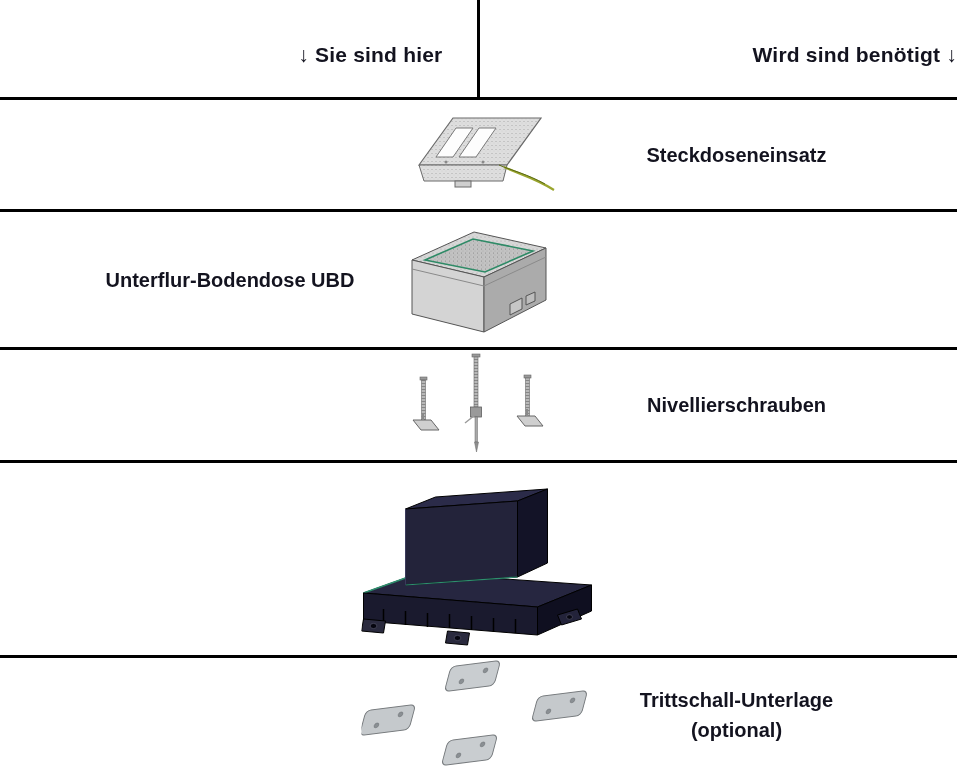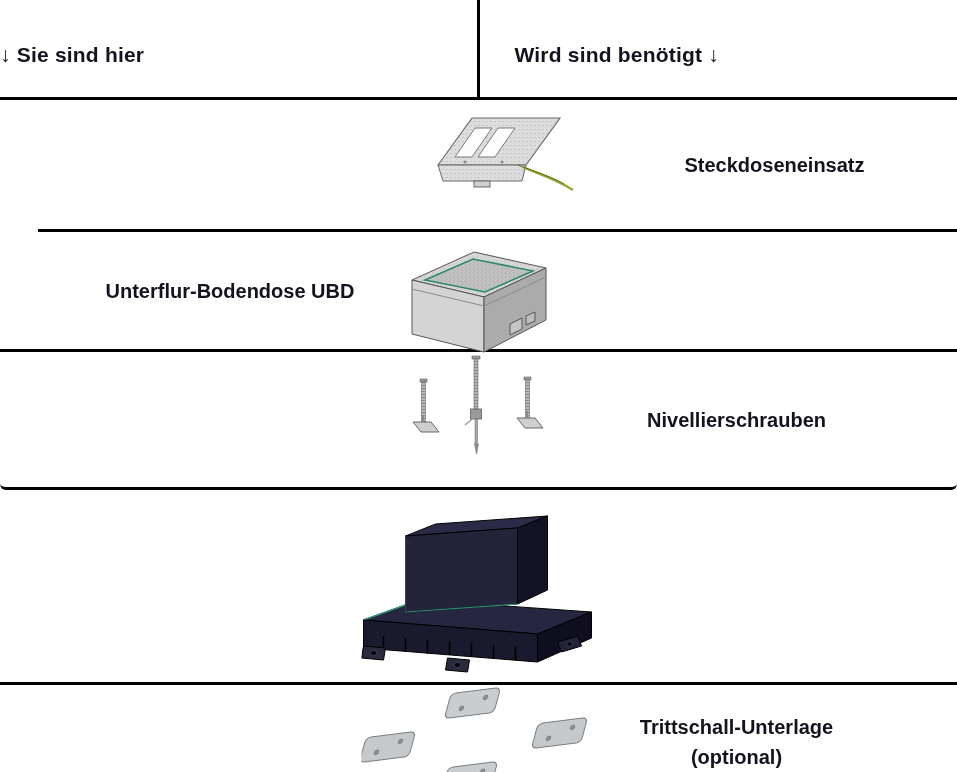--- a/index.html
+++ b/index.html
@@ -6,31 +6,31 @@
   html, body { background: #ffffff; }
   body {
     width: 957px; height: 772px; overflow: hidden;
     font-family: "Liberation Sans", sans-serif;
     color: #13131f;
   }
   .page { position: relative; width: 957px; height: 772px; background: #fff; }
 
   
   .header { position: relative; height: 100px; border-bottom: 3px solid #000; display: flex; }
-  .header-cell { flex: 1; display: flex; align-items: center; justify-content: flex-start; padding-top: 12px; }
+  .header-cell { flex: 1; display: flex; align-items: center; justify-content: flex-end; padding-top: 12px; }
   .header-cell.left-cell  { padding-right: 34px; }
   .header-cell.right-cell { padding-left: 38px; }
   .header-text { font-size: 21px; font-weight: bold; color: #13131f; letter-spacing: 0.2px; }
   .vline { position: absolute; left: 477px; top: 0; width: 3px; height: 100%; background: #000; }
 
   
   .row { position: relative; border-bottom: 3px solid #000; }
-  .row1 { height: 132px; margin-left: 38px; }
-  .row2 { height: 120px; }
-  .row3 { height: 138px; border-radius: 6px; }
+  .row1 { height: 112px; }
+  .row2 { height: 138px; }
+  .row3 { height: 113px; }
   .row4 { height: 195px; }
   .row5 { height: 114px; border-bottom: none; border-radius: 30px; }
 
   .img { position: absolute; left: 50%; transform: translateX(-50%); line-height: 0; }
   .row1 .img { top: 8px; }
   .row2 .img { top: 12px; }
   .row3 .img { top: 3px; }
   .row4 .img { top: 10px; }
   .row5 .img { top: 2px; }
 

